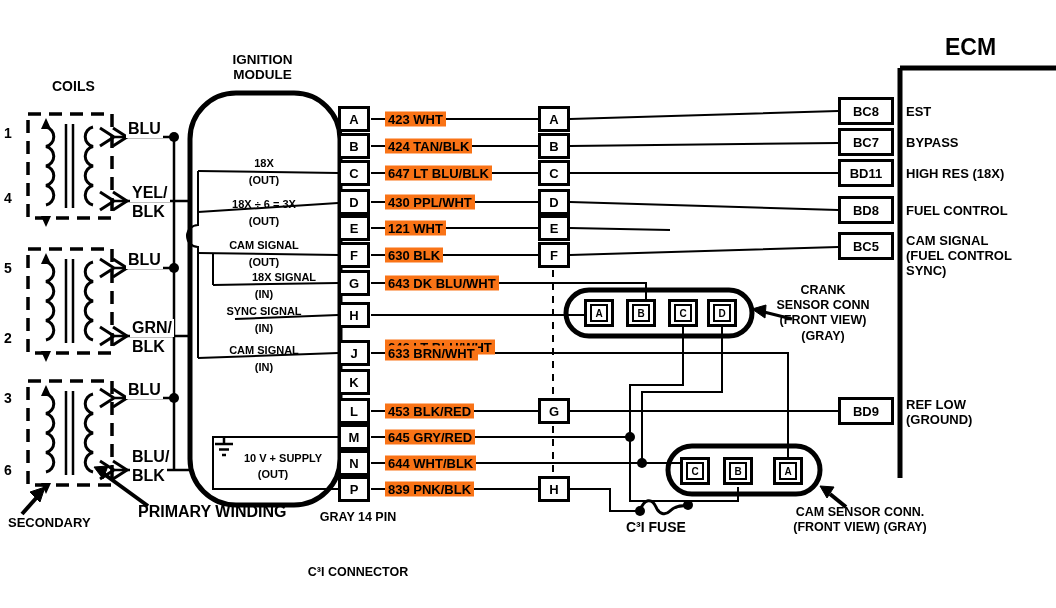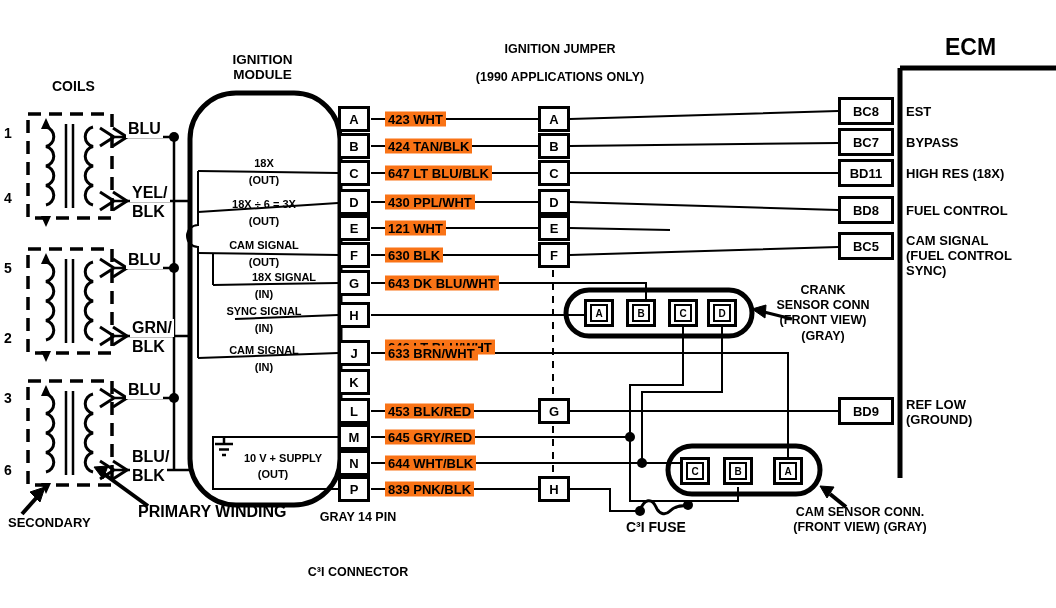--- a/index.html
+++ b/index.html
@@ -138,22 +138,20 @@
       <line x1="792" y1="319" x2="764" y2="312" stroke-width="3"></line>
       <polygon points="752,309 766,305 765,318"></polygon>
       <line x1="846" y1="507" x2="830" y2="494" stroke-width="4"></line>
       <polygon points="820,486 834,487 827,498"></polygon>
     </g>
   </svg>
 
   <div class="t" style="left:52px;top:78px;font-size:14px;">COILS</div>
   <div class="t ctr" style="left:200px;top:52px;width:125px;font-size:13.5px;">IGNITION</div>
   <div class="t ctr" style="left:200px;top:67px;width:125px;font-size:13.5px;">MODULE</div>
-  <div class="t ctr" style="left:458px;top:42px;width:204px;font-size:12.5px;">IGNITION JUMPER</div>
-  <div class="t ctr" style="left:458px;top:70px;width:204px;font-size:12.5px;">(1990 APPLICATIONS ONLY)</div>
   <div class="t" style="left:945px;top:34px;font-size:23px;">ECM</div>
   <div class="t ctr" style="left:300px;top:510px;width:116px;font-size:12.5px;">GRAY 14 PIN</div>
   <div class="t ctr" style="left:300px;top:525px;width:116px;font-size:12.5px;margin-top:40px;">C³I CONNECTOR</div>
   <div class="t" style="left:8px;top:515px;font-size:13px;">SECONDARY</div>
   <div class="t" style="left:138px;top:503px;font-size:16px;">PRIMARY WINDING</div>
   <div class="t" style="left:626px;top:519px;font-size:14px;">C³I  FUSE</div>
   <div class="t ctr" style="left:762px;top:283px;width:122px;font-size:12.5px;">CRANK</div>
   <div class="t ctr" style="left:762px;top:298px;width:122px;font-size:12.5px;">SENSOR CONN</div>
   <div class="t ctr" style="left:762px;top:313px;width:122px;font-size:12.5px;">(FRONT VIEW)</div>
   <div class="t ctr" style="left:762px;top:329px;width:122px;font-size:12.5px;">(GRAY)</div>

